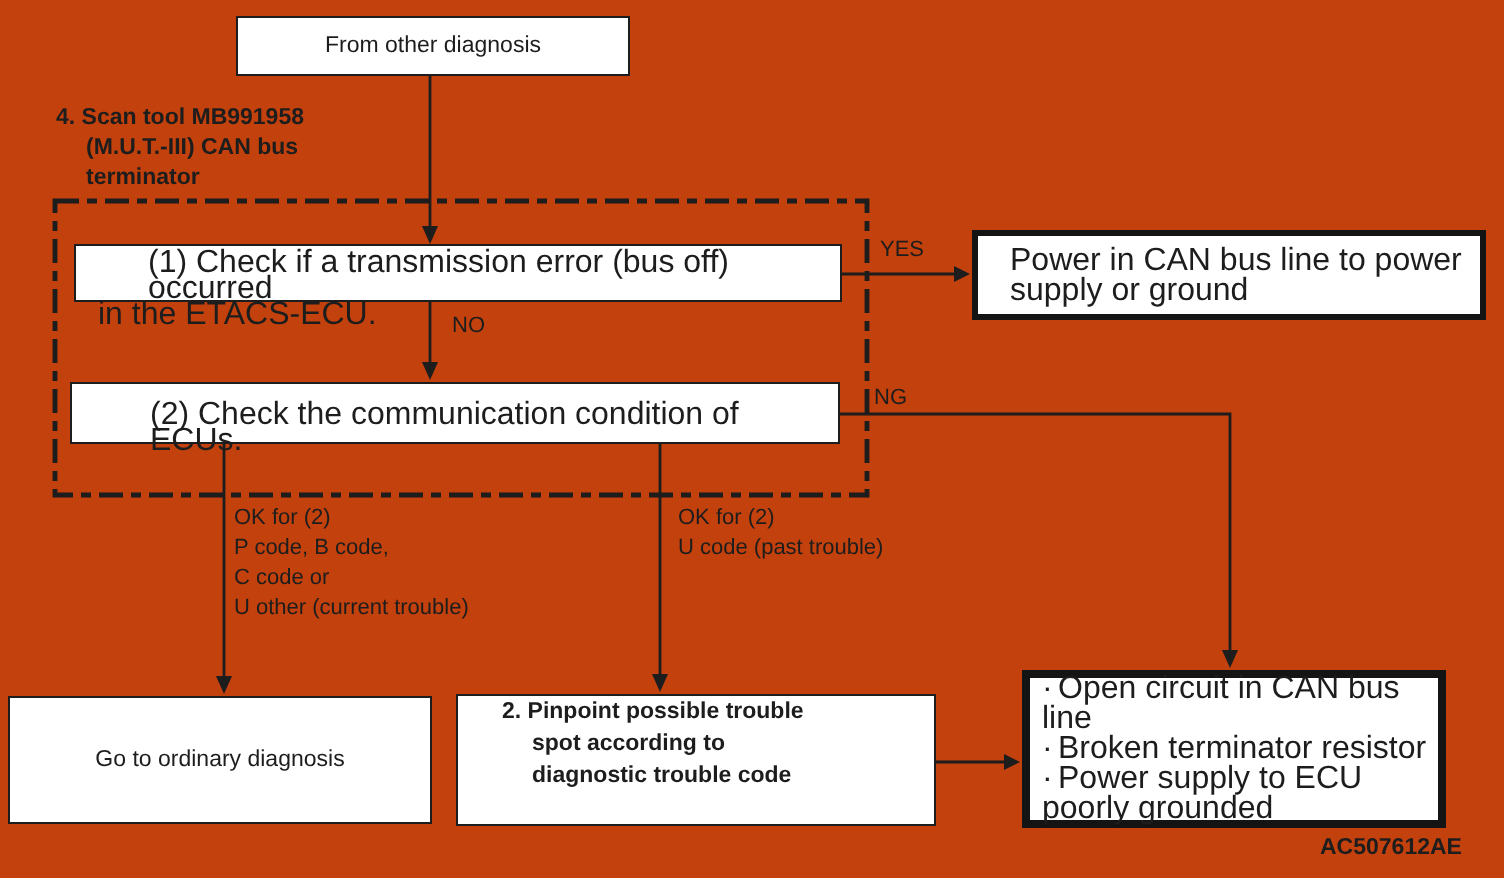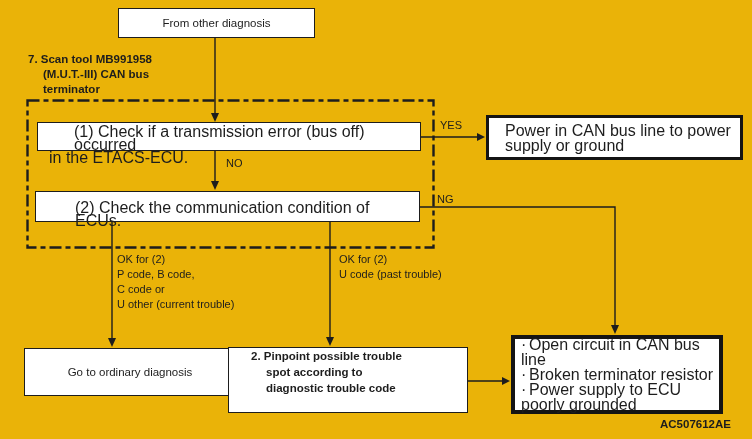--- a/index.html
+++ b/index.html
@@ -1,17 +1,17 @@
 <!DOCTYPE html>
 <html><head>
 <meta charset="utf-8">
 <style>
   html,body { margin:0; padding:0; background:#ffffff; }
   .stage {
-    position:relative; width:752px; height:439px; background:#eab308;
+    position:relative; width:752px; height:439px; background:#c2410c;
     font-family:"Liberation Sans", sans-serif; color:#1d1d1d; overflow:hidden;
   }
   .wires { position:absolute; left:0; top:0; z-index:0; }
   .box {
     position:absolute; background:#ffffff; border:1.5px solid #1d1d1d;
     box-sizing:border-box; font-size:16px; line-height:13px; z-index:1;
   }
   .thick   { border:3px solid #141414; }
   .thicker { border:4px solid #141414; }
   .center  { display:flex; align-items:center; justify-content:center; }
@@ -51,40 +51,40 @@
 
     <line x1="467" y1="381" x2="504" y2="381" stroke="#1d1d1d" stroke-width="1.4"></line>
     <polygon points="502,377 502,385 510,381" fill="#1d1d1d"></polygon>
   </svg>
 
   <div class="box center fs115" style="left:118px; top:8px; width:197px; height:30px;">
     <span>From other diagnosis</span>
   </div>
 
   <div class="lbl bold fs115" style="left:28px; top:52px;">
-    <div>7. Scan tool MB991958</div>
+    <div>4. Scan tool MB991958</div>
     <div style="margin-left:15px;">(M.U.T.-III) CAN bus</div>
     <div style="margin-left:15px;">terminator</div>
   </div>
 
   <div class="box" style="left:37px; top:122px; width:384px; height:29px; padding-top:2px;">
     <div style="padding-left:36px;">(1) Check if a transmission error (bus off) occurred</div>
     <div style="padding-left:11px;">in the ETACS-ECU.</div>
   </div>
 
   <div class="box" style="left:35px; top:191px; width:385px; height:31px; padding-top:9px;">
     <div style="padding-left:39px;">(2) Check the communication condition of ECUs.</div>
   </div>
 
   <div class="box thick vcenter" style="left:486px; top:115px; width:257px; height:45px; line-height:15px;">
     <div style="padding-left:16px;">Power in CAN bus line to power</div>
     <div style="padding-left:16px;">supply or ground</div>
   </div>
 
-  <div class="box center fs115" style="left:24px; top:348px; width:212px; height:48px;">
+  <div class="box center fs115" style="left:4px; top:348px; width:212px; height:64px;">
     <span>Go to ordinary diagnosis</span>
   </div>
 
   <div class="box bold fs115" style="left:228px; top:347px; width:240px; height:66px; line-height:16px; padding-top:0;">
     <div style="padding-left:22px;">2. Pinpoint possible trouble</div>
     <div style="padding-left:37px;">spot according to</div>
     <div style="padding-left:37px;">diagnostic trouble code</div>
   </div>
 
   <div class="box thicker vcenter" style="left:511px; top:335px; width:212px; height:79px; line-height:15px; padding-left:6px;">

